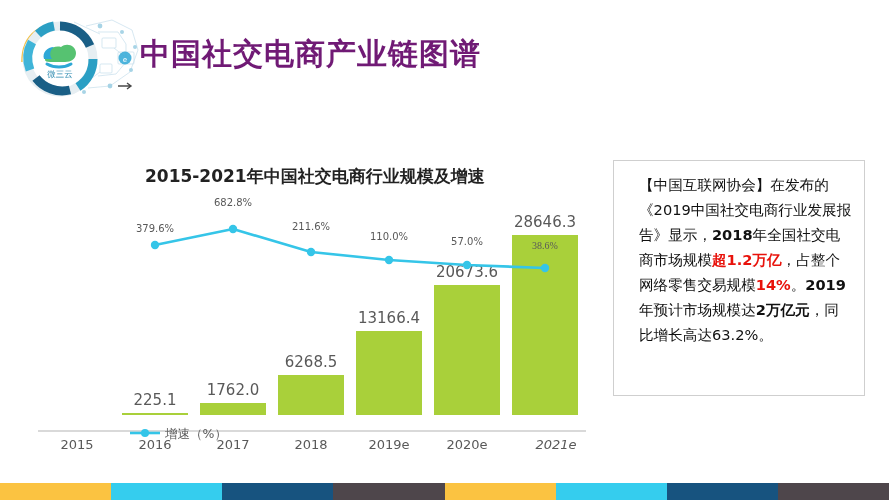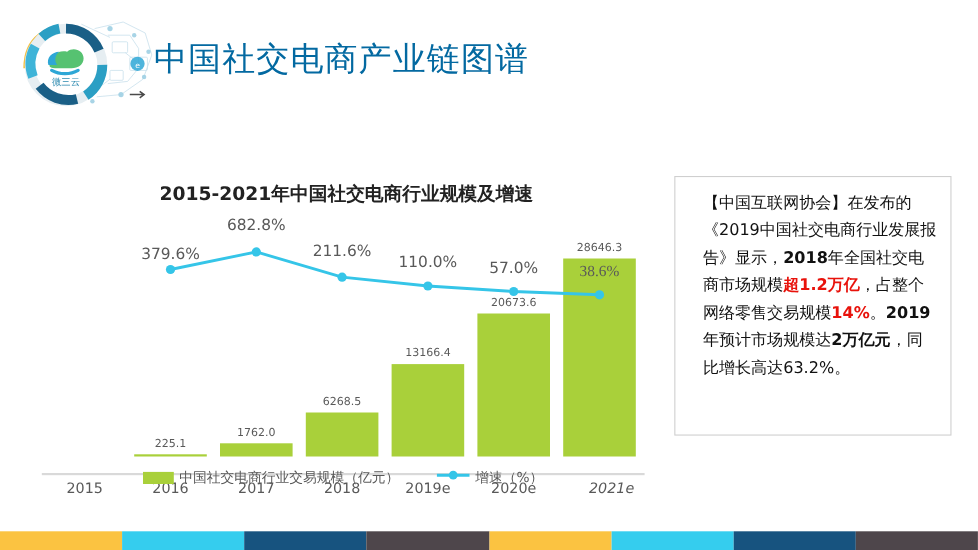--- a/index.html
+++ b/index.html
@@ -13,21 +13,21 @@
   
   .header{
     position:absolute;left:0;top:0;width:889px;height:110px;
   }
   .logo-wrap{
     position:absolute;left:14px;top:12px;width:132px;height:92px;
   }
   .logo-svg{display:block;}
   .header-title{
     position:absolute;left:140px;top:34px;
-    font-size:30px;font-weight:normal;color:#0369a1;
+    font-size:30px;font-weight:bold;color:#701a75;
     letter-spacing:1px;
     font-family:"DejaVu Sans","Liberation Sans",sans-serif;
     white-space:nowrap;
   }
   
   .chart-panel{
     position:absolute;left:20px;top:140px;width:580px;height:320px;
   }
   .chart-title{
     position:absolute;left:125px;top:25px;
@@ -43,34 +43,34 @@
     background:#d9d9d9;
   }
   .bar{
     position:absolute;bottom:0;background:#a9d03a;
   }
   .bar-col{
     position:absolute;bottom:0;width:78px;height:200px;
   }
   .bar-val{
     position:absolute;width:100%;text-align:center;
-    font-size:10px;color:#595959;white-space:nowrap;
+    font-size:15px;color:#595959;white-space:nowrap;
     font-family:"DejaVu Sans","Liberation Sans",sans-serif;
   }
   .xlabel{
     position:absolute;top:252px;width:78px;text-align:center;
     font-size:13px;color:#595959;
     font-family:"DejaVu Sans","Liberation Sans",sans-serif;
   }
   .line-svg{
     position:absolute;left:0;top:0;width:580px;height:245px;
     pointer-events:none;
   }
   .pct-lbl{
-    position:absolute;font-size:14px;color:#595959;white-space:nowrap;
+    position:absolute;font-size:10px;color:#595959;white-space:nowrap;
     text-align:center;
     font-family:"DejaVu Sans","Liberation Sans",sans-serif;
   }
   
   .legend{
     position:absolute;left:130px;top:425px;
     display:flex;align-items:center;gap:34px;
   }
   .legend-item{display:flex;align-items:center;gap:5px;}
   .legend-swatch-bar{width:28px;height:11px;background:#a9d03a;display:block;}
@@ -217,24 +217,20 @@
     <div class="xlabel" style="left:252px;">2018</div>
     <div class="xlabel" style="left:330px;">2019e</div>
     <div class="xlabel" style="left:408px;">2020e</div>
     <div class="xlabel" style="left:497px;font-style:italic;">2021e</div>
 
   </div>
 </div>
 
 <div class="legend">
   <div class="legend-item">
-    <span class="legend-swatch-bar"></span>
-    <span class="legend-text">中国社交电商行业交易规模（亿元）</span>
-  </div>
-  <div class="legend-item">
     <span class="legend-swatch-line">
       <svg width="30" height="12" viewBox="0 0 30 12">
         <line x1="0" y1="6" x2="30" y2="6" stroke="#35c5e8" stroke-width="2.6"></line>
         <circle cx="15" cy="6" r="4" fill="#35c5e8"></circle>
       </svg>
     </span>
     <span class="legend-text">增速（%）</span>
   </div>
 </div>
 

